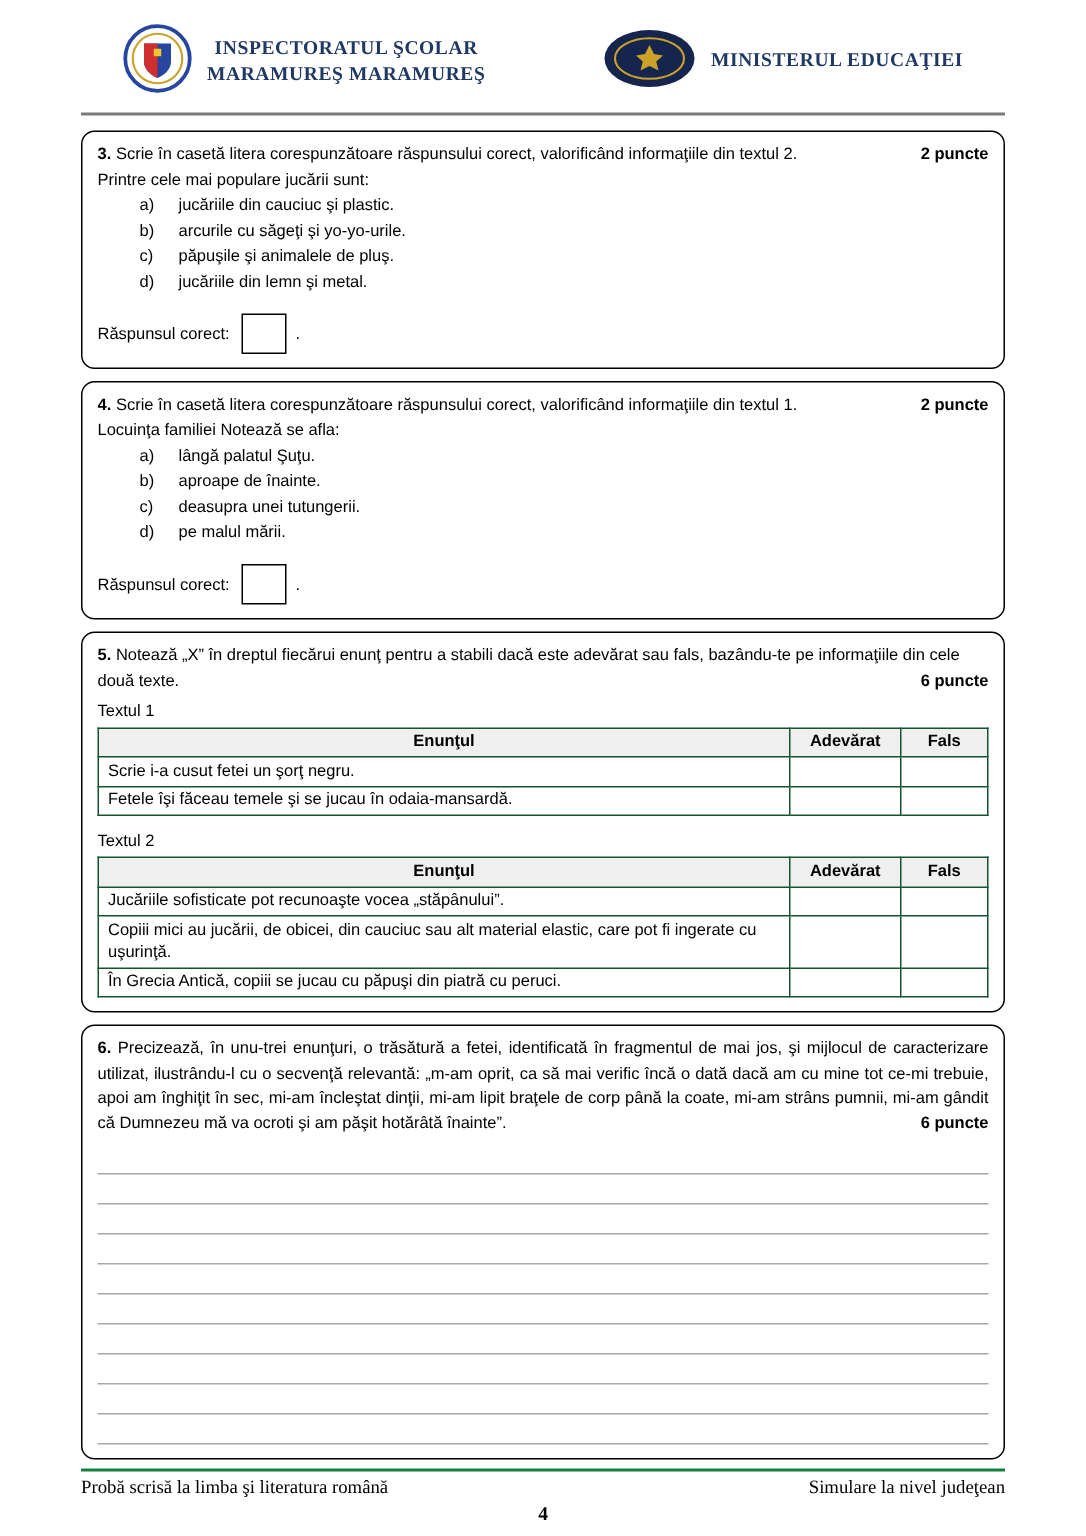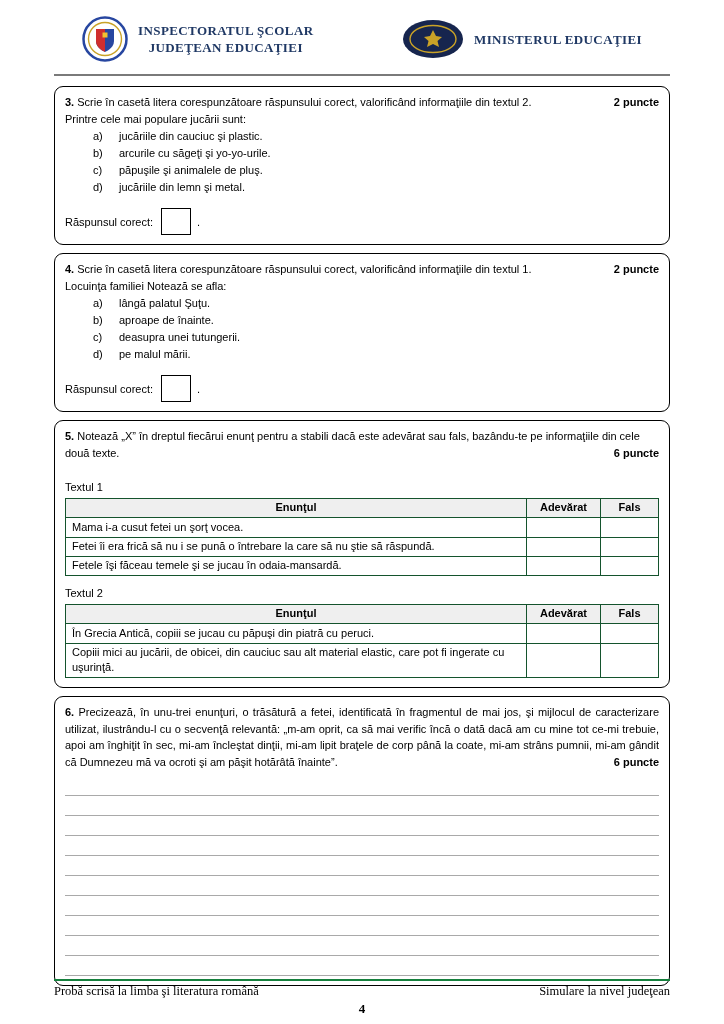--- a/index.html
+++ b/index.html
@@ -28,21 +28,21 @@
   .pts { float:right; font-weight:bold; margin-left:8px; }
   .intro { line-height:1.5; }
   .opts { margin-left:28px; margin-top:1px; }
   .opt { display:flex; line-height:1.55; }
   .opt .letter { width:26px; flex:none; }
   .answer-row { margin-top:12px; display:flex; align-items:center; }
   .answer-label { margin-right:8px; }
   .answer-box { width:30px; height:27px; border:1.3px solid #000; display:inline-block; background:#fff; }
   .answer-period { margin-left:6px; }
   
-  .tbl-label { margin:19px 0 2px 0; line-height:1.4; }
+  .tbl-label { margin:5px 0 2px 0; line-height:1.4; }
   table { width:100%; border-collapse:collapse; table-layout:fixed; }
   .col-adev { width:74px; } .col-fals { width:58px; }
   th, td { border:1px solid #14532d; padding:1.5px 6px; font-size:11px; line-height:1.4; height:18px; }
   th { font-weight:bold; text-align:center; background:#efefef; }
   td { text-align:center; }
   td.stmt { text-align:left; }
   
   .q6text { text-align:justify; line-height:1.5; overflow:hidden; }
   .lines { margin-top:6px; }
   .wline { height:20px; border-bottom:1px solid #a9a9a9; }
@@ -62,21 +62,21 @@
         <svg width="46" height="46" viewBox="0 0 46 46">
           <circle cx="23" cy="23" r="21.5" fill="#ffffff" stroke="#2746a0" stroke-width="2.5"></circle>
           <circle cx="23" cy="23" r="16.5" fill="#ffffff" stroke="#c9a227" stroke-width="1.4"></circle>
           <path d="M14 13 h18 v12 c0 7.5 -9 11 -9 11 s-9 -3.5 -9 -11 z" fill="#2746a0"></path>
           <path d="M14 13 h9 v23 c-4.5 -2.2 -9 -5.5 -9 -11 z" fill="#cf2e2e"></path>
           <rect x="20.5" y="16.5" width="5" height="5" fill="#f2c230"></rect>
         </svg>
       </span>
       <div class="logo-text">
         <div>INSPECTORATUL ŞCOLAR</div>
-        <div>JUDEŢEAN EDUCAŢIEI</div>
+        <div>MARAMUREŞ MARAMUREŞ</div>
       </div>
     </div>
     <div class="logo-block">
       <span>
         <svg width="62" height="40" viewBox="0 0 62 40">
           <ellipse cx="31" cy="20" rx="30" ry="19" fill="#16254e"></ellipse>
           <ellipse cx="31" cy="20" rx="23" ry="13.5" fill="none" stroke="#c9a227" stroke-width="1.4"></ellipse>
           <path d="M31 11 l3 6 6 1 -4.5 4 1.5 6 -6 -3 -6 3 1.5 -6 -4.5 -4 6 -1 z" fill="#c9a227"></path>
         </svg>
       </span>
@@ -165,26 +165,21 @@
         </colgroup>
       <thead>
         <tr>
           <th>Enunţul</th>
           <th>Adevărat</th>
           <th>Fals</th>
         </tr>
       </thead>
       <tbody>
         <tr>
-          <td class="stmt">Mama i-a cusut fetei un şorţ vocea.</td>
-          <td></td>
-          <td></td>
-        </tr>
-        <tr>
-          <td class="stmt">Fetei îi era frică să nu i se pună o întrebare la care să nu ştie să răspundă.</td>
+          <td class="stmt">Scrie i-a cusut fetei un şorţ negru.</td>
           <td></td>
           <td></td>
         </tr>
         <tr>
           <td class="stmt">Fetele îşi făceau temele şi se jucau în odaia-mansardă.</td>
           <td></td>
           <td></td>
         </tr>
       </tbody>
     </table>
@@ -198,26 +193,31 @@
         </colgroup>
       <thead>
         <tr>
           <th>Enunţul</th>
           <th>Adevărat</th>
           <th>Fals</th>
         </tr>
       </thead>
       <tbody>
         <tr>
+          <td class="stmt">Jucăriile sofisticate pot recunoaşte vocea „stăpânului”.</td>
+          <td></td>
+          <td></td>
+        </tr>
+        <tr>
+          <td class="stmt">Copiii mici au jucării, de obicei, din cauciuc sau alt material elastic, care pot fi ingerate cu uşurinţă.</td>
+          <td></td>
+          <td></td>
+        </tr>
+        <tr>
           <td class="stmt">În Grecia Antică, copiii se jucau cu păpuşi din piatră cu peruci.</td>
-          <td></td>
-          <td></td>
-        </tr>
-        <tr>
-          <td class="stmt">Copiii mici au jucării, de obicei, din cauciuc sau alt material elastic, care pot fi ingerate cu uşurinţă.</td>
           <td></td>
           <td></td>
         </tr>
       </tbody>
     </table>
   </section>
 
   <section class="qbox">
     <p class="qline q6text">
       <b class="qnum">6.</b>

